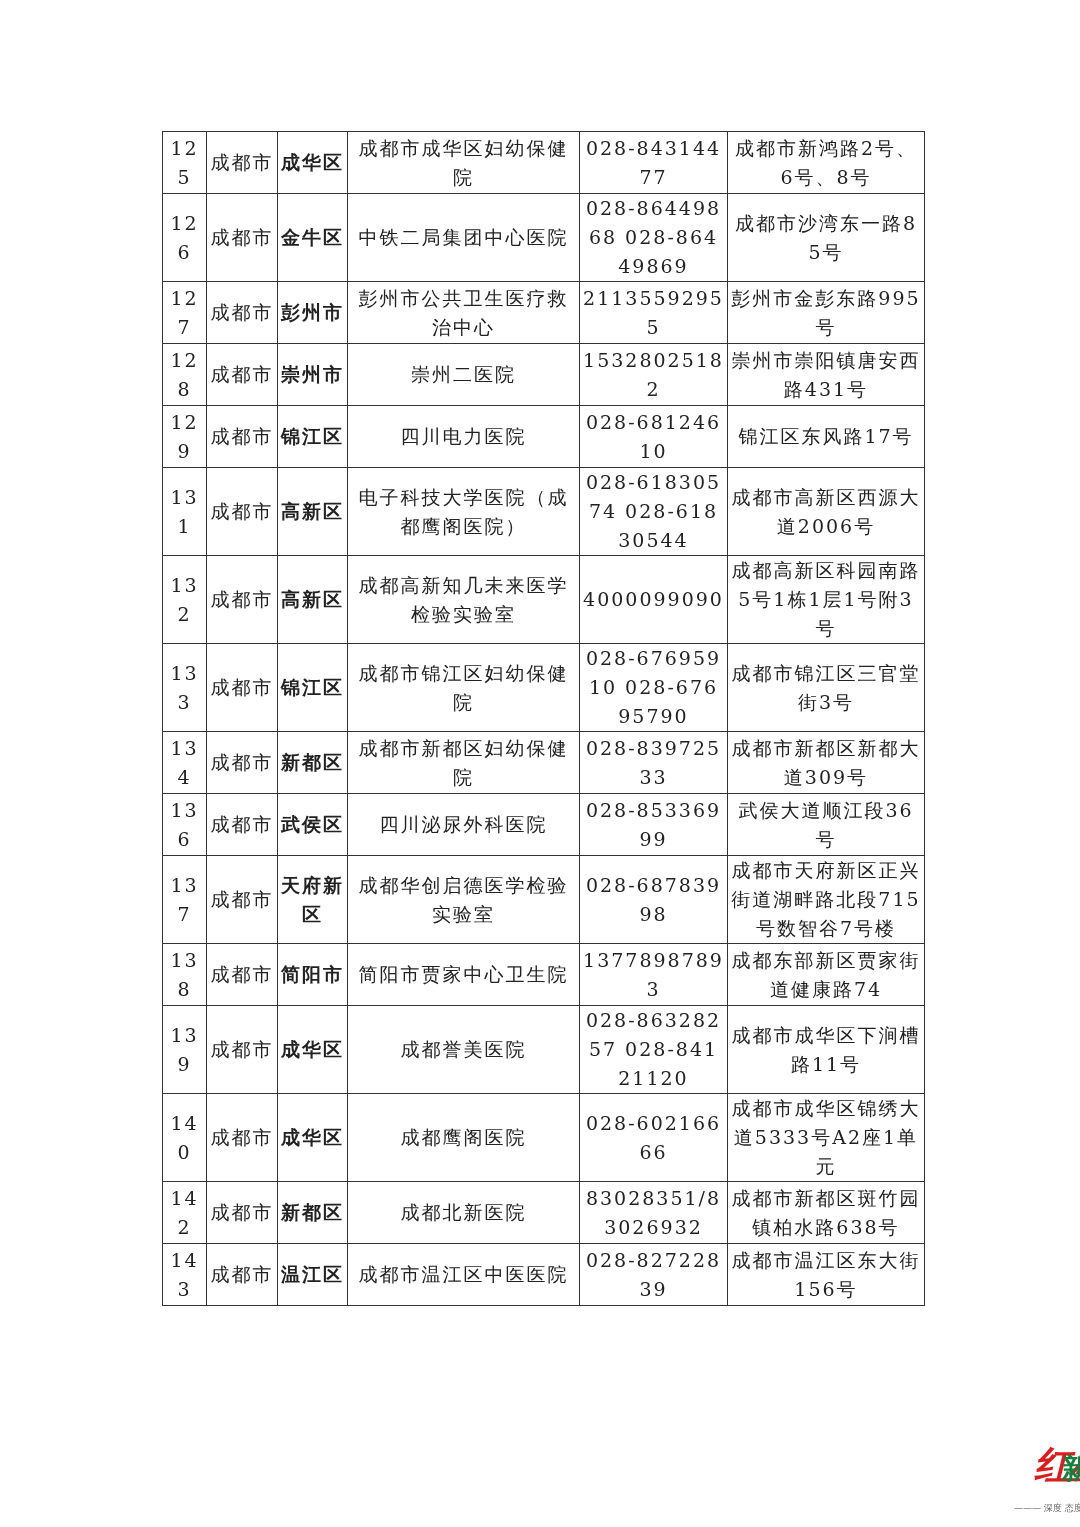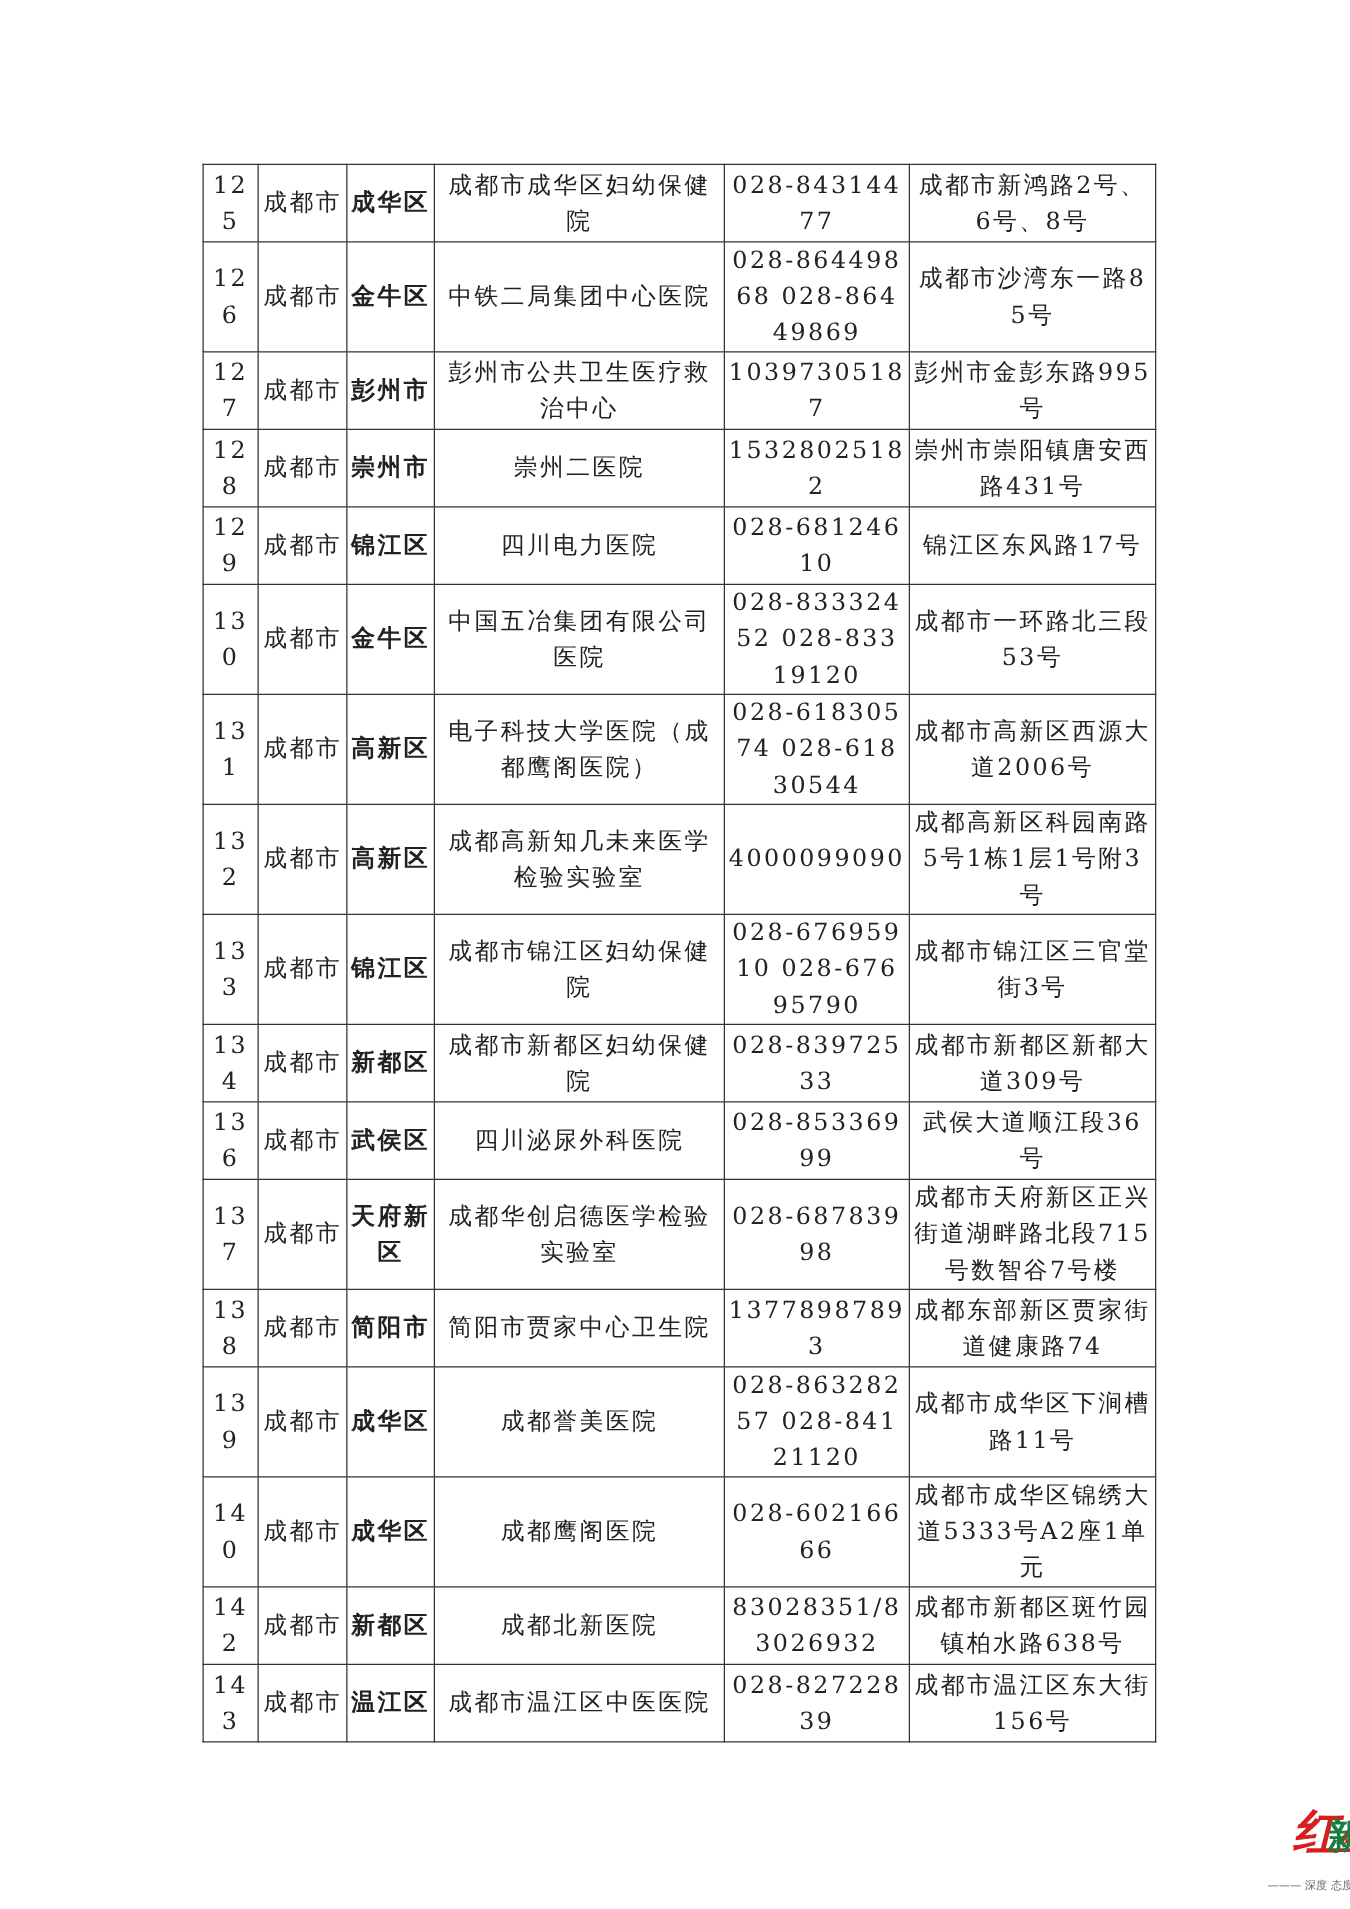--- a/index.html
+++ b/index.html
@@ -43,46 +43,38 @@
         <td class="c-dist">金牛区</td>
         <td class="c-name">中铁二局集团中心医院</td>
         <td class="c-phone">028-86449868 028-86449869</td>
         <td class="c-addr">成都市沙湾东一路85号</td>
       </tr>
       <tr style="height: 62px;">
         <td class="c-no">127</td>
         <td class="c-city">成都市</td>
         <td class="c-dist">彭州市</td>
         <td class="c-name">彭州市公共卫生医疗救治中心</td>
-        <td class="c-phone">10397305187</td>
+        <td class="c-phone">21135592955</td>
         <td class="c-addr">彭州市金彭东路995号</td>
       </tr>
       <tr style="height: 62px;">
         <td class="c-no">128</td>
         <td class="c-city">成都市</td>
         <td class="c-dist">崇州市</td>
         <td class="c-name">崇州二医院</td>
         <td class="c-phone">15328025182</td>
         <td class="c-addr">崇州市崇阳镇唐安西路431号</td>
       </tr>
       <tr style="height: 62px; margin-top: 30px;">
         <td class="c-no">129</td>
         <td class="c-city">成都市</td>
         <td class="c-dist">锦江区</td>
         <td class="c-name">四川电力医院</td>
         <td class="c-phone">028-68124610</td>
         <td class="c-addr">锦江区东风路17号</td>
-      </tr>
-      <tr style="height: 62px;">
-        <td class="c-no">130</td>
-        <td class="c-city">成都市</td>
-        <td class="c-dist">金牛区</td>
-        <td class="c-name">中国五冶集团有限公司医院</td>
-        <td class="c-phone">028-83332452 028-83319120</td>
-        <td class="c-addr">成都市一环路北三段53号</td>
       </tr>
       <tr style="height: 62px;">
         <td class="c-no">131</td>
         <td class="c-city">成都市</td>
         <td class="c-dist">高新区</td>
         <td class="c-name">电子科技大学医院（成都鹰阁医院）</td>
         <td class="c-phone">028-61830574 028-61830544</td>
         <td class="c-addr">成都市高新区西源大道2006号</td>
       </tr>
       <tr style="height: 88px;">

